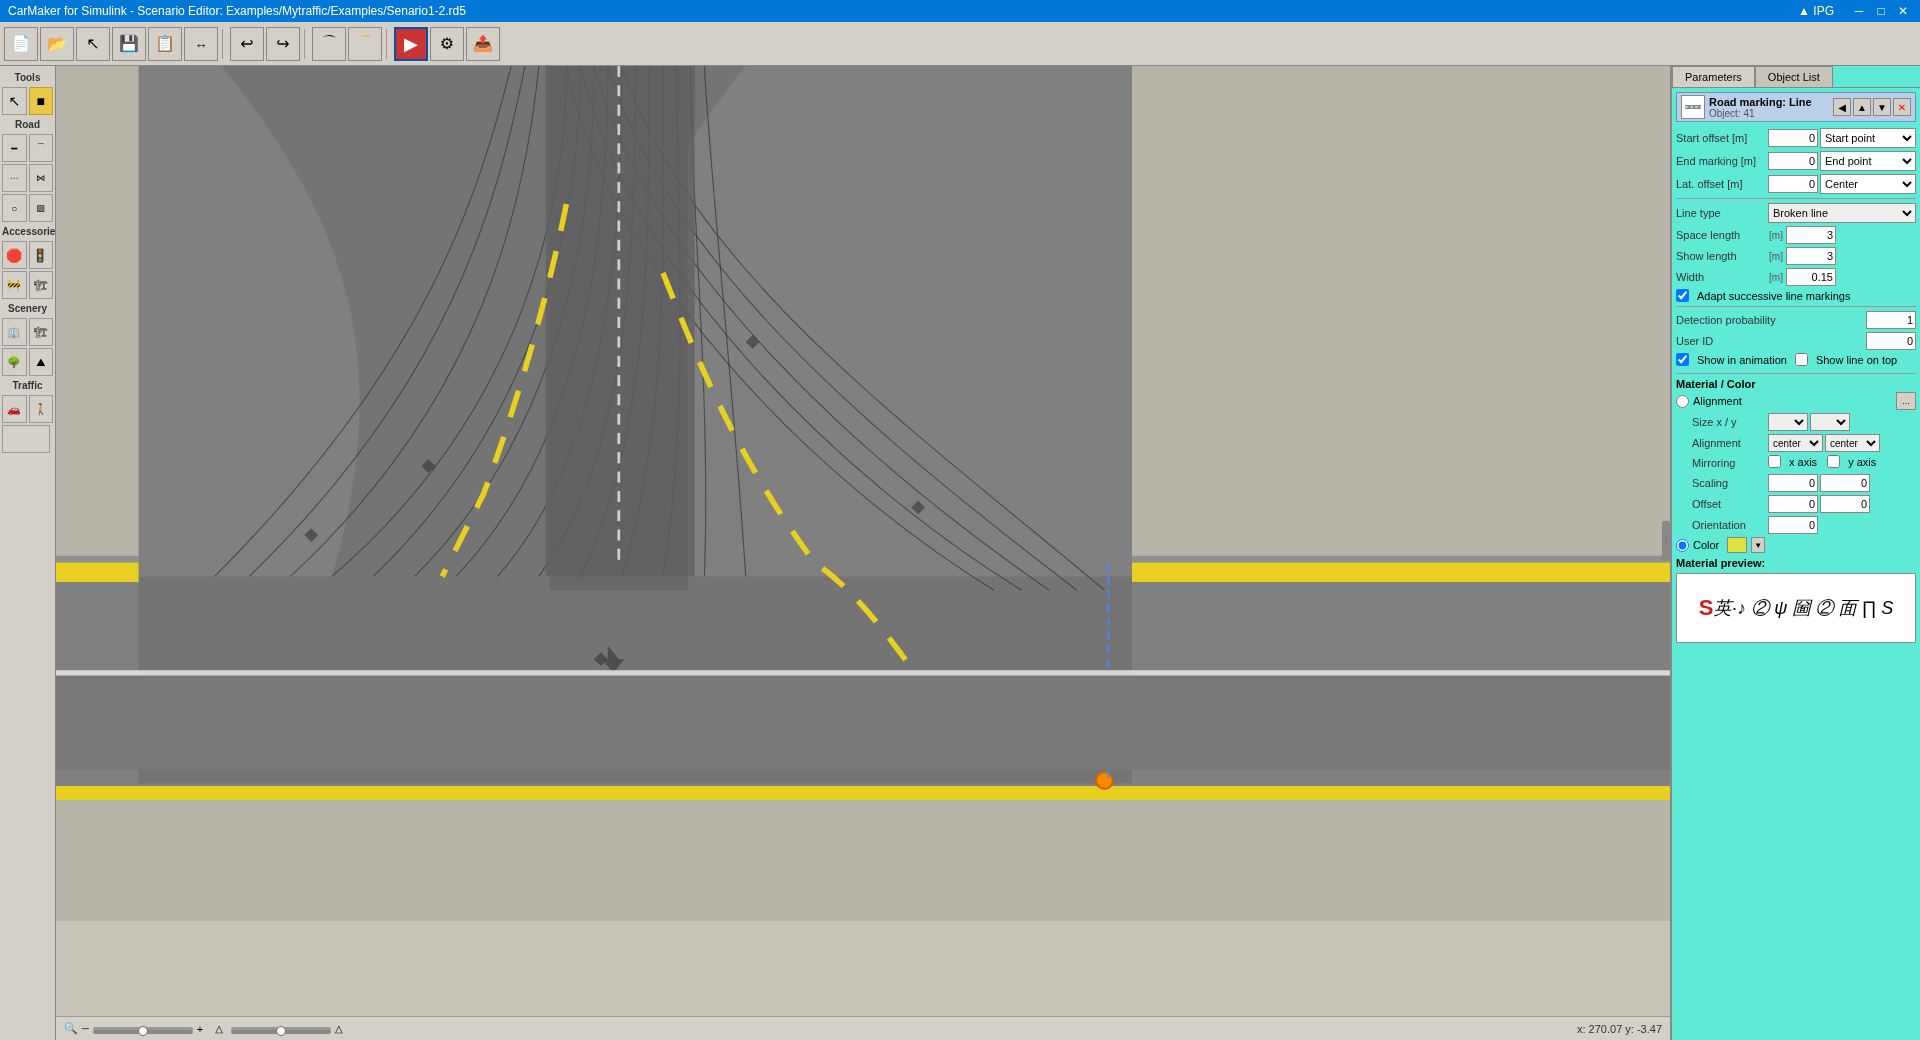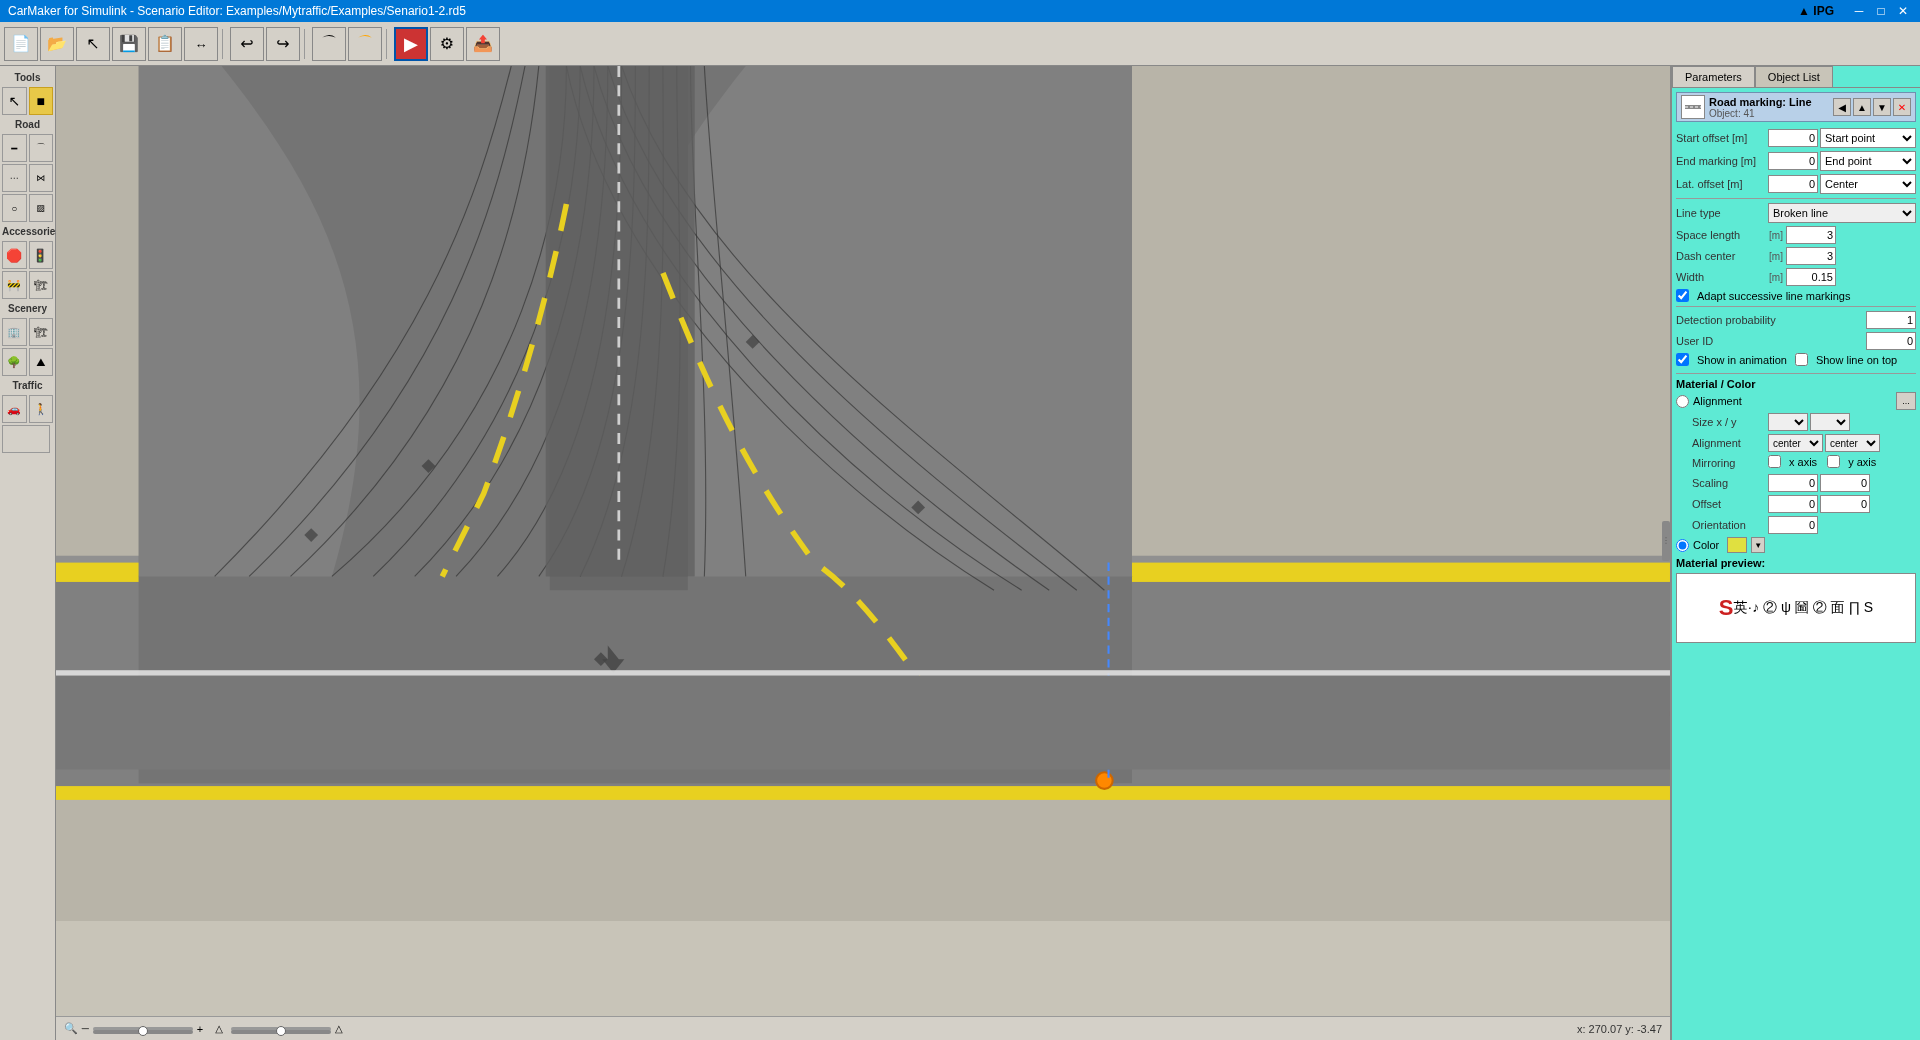--- a/index.html
+++ b/index.html
@@ -262,21 +262,21 @@
       position: absolute;
       top: 0; left: 0; right: 0; bottom: 0;
     }
   </style>
 </head>
 <body>
 
 <div id="titlebar">
   <span>CarMaker for Simulink - Scenario Editor: Examples/Mytraffic/Examples/Senario1-2.rd5</span>
   <div style="display:flex;align-items:center;gap:16px;">
-    <span style="color:#000000;font-weight:bold;">▲ IPG</span>
+    <span style="color:#fef9c3;font-weight:normal;">▲ IPG</span>
     <div id="titlebar-controls">
       <span>─</span>
       <span>□</span>
       <span>✕</span>
     </div>
   </div>
 </div>
 
 <div id="toolbar">
   <button class="toolbar-btn">📄</button>
@@ -517,21 +517,21 @@
         </select>
       </div>
 
       <div class="param-row">
         <span class="param-label">Space length</span>
         <span class="param-unit">[m]</span>
         <input class="param-input" type="text" value="3" style="">
       </div>
 
       <div class="param-row">
-        <span class="param-label">Dash center</span>
+        <span class="param-label">Show length</span>
         <span class="param-unit">[m]</span>
         <input class="param-input" type="text" value="3" style="">
       </div>
 
       <div class="param-row">
         <span class="param-label">Width</span>
         <span class="param-unit">[m]</span>
         <input class="param-input" type="text" value="0.15" style="">
       </div>
 
@@ -625,20 +625,20 @@
       <div class="radio-row">
         <input type="radio" name="mat-color" checked="" style="">
         <span>Color</span>
         <div style="width:20px;height:16px;background:#e0e040;border:1px solid #888;margin-left:4px;"></div>
         <button style="width:14px;height:16px;border:1px solid #888;background:#d4d0c8;font-size:8px;cursor:pointer;">▼</button>
       </div>
 
       <div class="section-label">Material preview:</div>
       <div class="material-preview">
         <span style="color:#cc2020;font-weight:bold;font-size:22px;">S</span>
-        <span style="font-size:14px;">英·♪ ② ψ 圙 ② 面 ∏ S</span>
+        <span style="font-size:18px;font-style:italic;">英·♪ ② ψ 圙 ② 面 ∏ S</span>
       </div>
 
 
     </div>
   </div>
 
 </div>
 
 </body></html>

